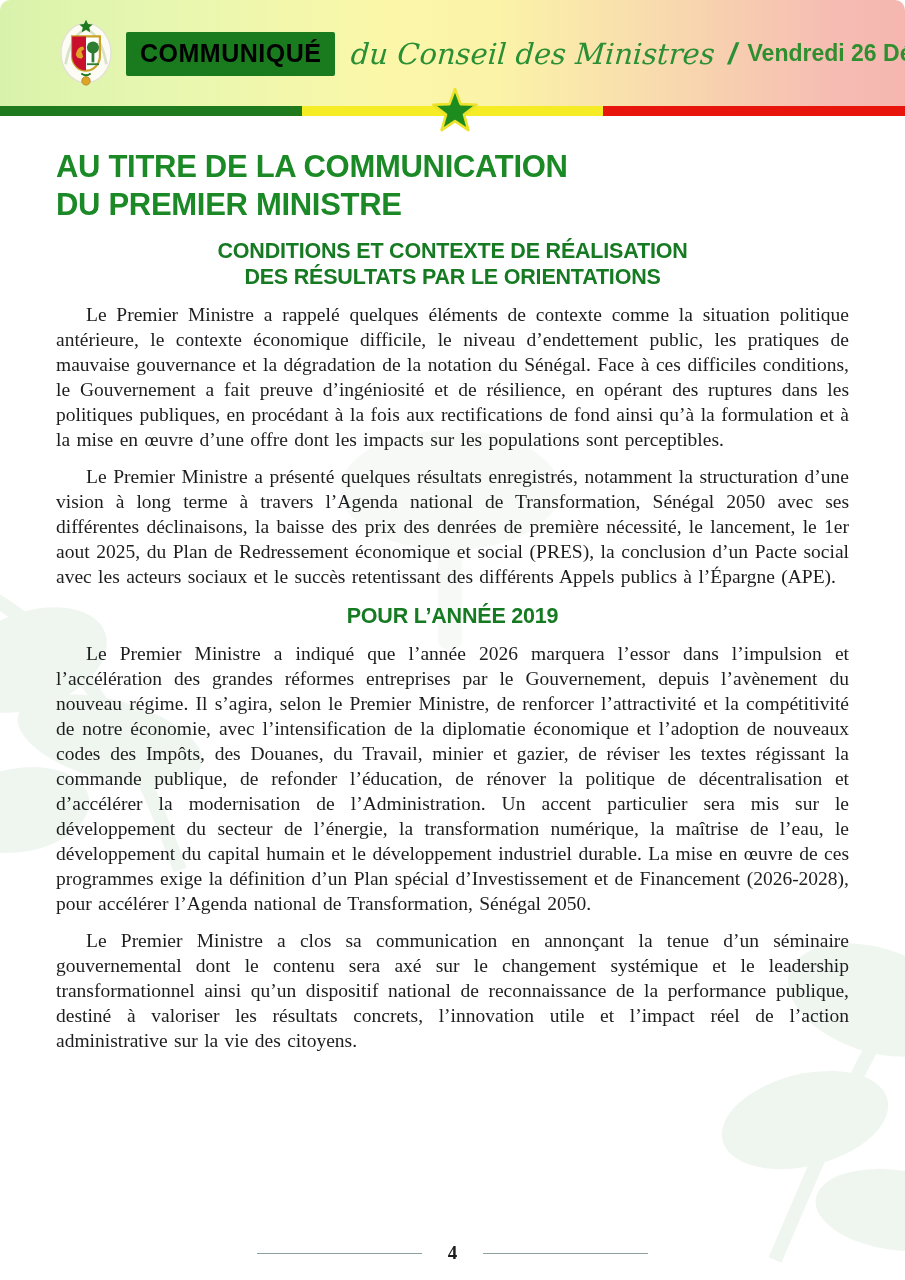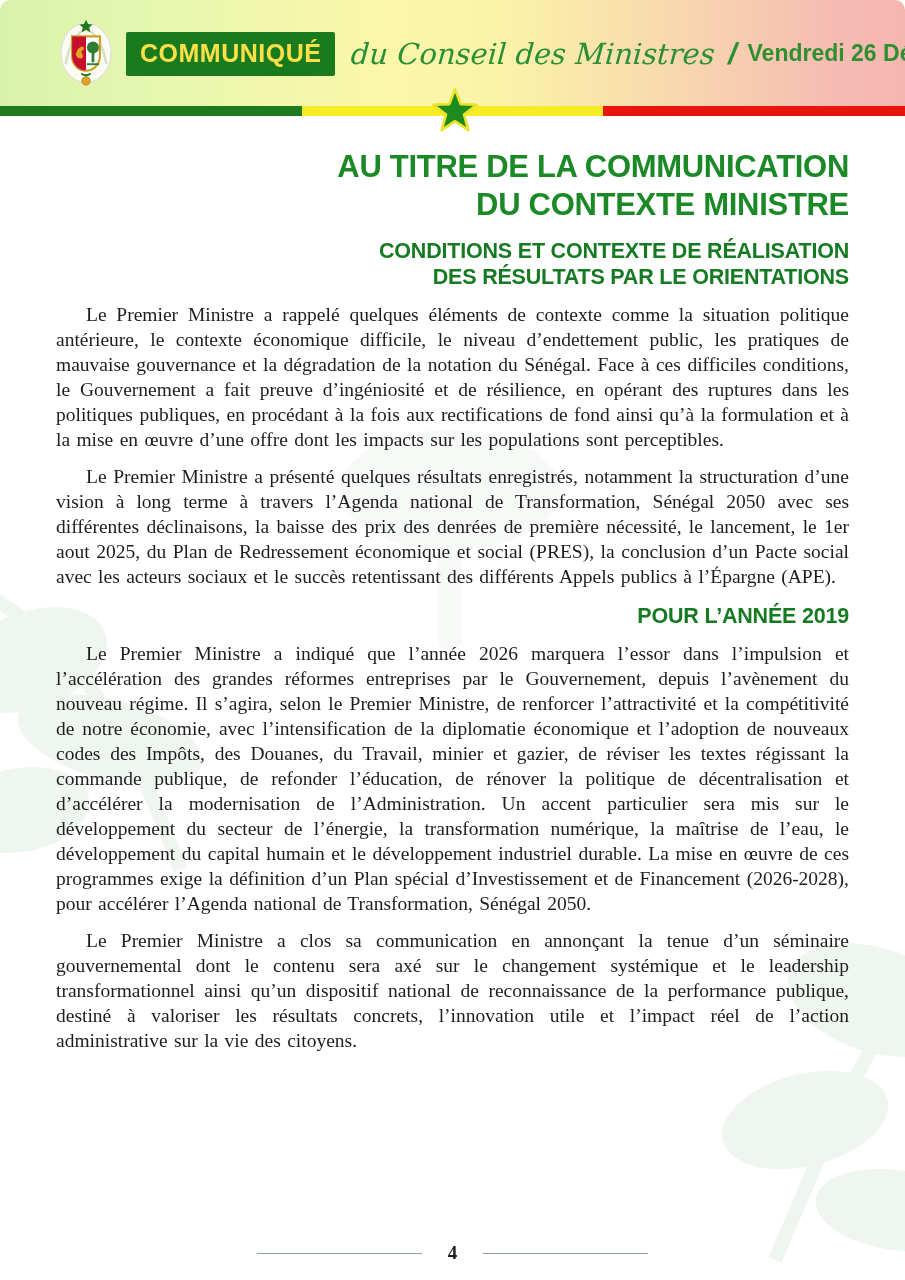--- a/index.html
+++ b/index.html
@@ -19,21 +19,21 @@
     border-radius:10px 10px 0 0;
   }
   .banner-inner{
     position:absolute;top:0;left:0;right:0;height:107px;
     display:flex;align-items:center;
   }
   .coat{margin-left:58px;width:56px;height:76px;flex:0 0 auto;}
   .badge{
     margin-left:12px;
     background:#1a7a1e;
-    color:#fde047;
+    color:#000000;
     font-family:"Liberation Sans", sans-serif;
     font-weight:bold;
     font-size:25px;
     letter-spacing:.5px;
     padding:7px 14px 8px 14px;
     border-radius:2px;
     flex:0 0 auto;
   }
   .script{
     margin-left:16px;
@@ -82,31 +82,31 @@
   .wm-top{left:300px;top:380px;opacity:.05;}
 
   
   .content{
     position:relative;z-index:1;
     padding:130px 56px 0 56px;
     color:#1d1d1f;
   }
   h1.title{
     margin:18px 0 6px 0;
-    text-align:right;
+    text-align:left;
     font-family:"Liberation Sans", sans-serif;
     font-weight:800;
     font-size:31px;
     line-height:38px;
     color:#1b8a26;
     letter-spacing:-.3px;
   }
   h2.section{
     margin:14px 0 0 0;
-    text-align:right;
+    text-align:center;
     font-family:"Liberation Sans", sans-serif;
     font-weight:800;
     font-size:21.5px;
     line-height:26px;
     color:#157a22;
     letter-spacing:-.2px;
   }
   h1.title span, h2.section span{display:block;}
   p.body-par{
     margin:12px 0 0 0;
@@ -204,21 +204,21 @@
   <div class="star-wrap">
     <svg viewBox="0 0 52 52" width="52" height="52">
       <path d="M26 3 l5.6 15.1 16.1 .6 -12.7 9.9 4.4 15.5 -13.4-9 -13.4 9 4.4-15.5 -12.7-9.9 16.1-.6 z" fill="#1e8b1f" stroke="#ece32a" stroke-width="2.6" stroke-linejoin="round"></path>
     </svg>
   </div>
 
   <main class="content">
 
     <h1 class="title">
       <span>AU TITRE DE LA COMMUNICATION</span>
-      <span>DU CONTEXTE MINISTRE</span>
+      <span>DU PREMIER MINISTRE</span>
     </h1>
 
 
     <h2 class="section">
       <span>CONDITIONS ET CONTEXTE DE RÉALISATION</span>
       <span>DES RÉSULTATS PAR LE ORIENTATIONS</span>
     </h2>
 
     <p class="body-par">Le Premier Ministre a rappelé quelques éléments de contexte comme la situation politique antérieure, le contexte économique difficile, le niveau d’endettement public, les pratiques de mauvaise gouvernance et la dégradation de la notation du Sénégal. Face à ces difficiles conditions, le Gouvernement a fait preuve d’ingéniosité et de résilience, en opérant des ruptures dans les politiques publiques, en procédant à la fois aux rectifications de fond ainsi qu’à la formulation et à la mise en œuvre d’une offre dont les impacts sur les populations sont perceptibles.</p>
 

